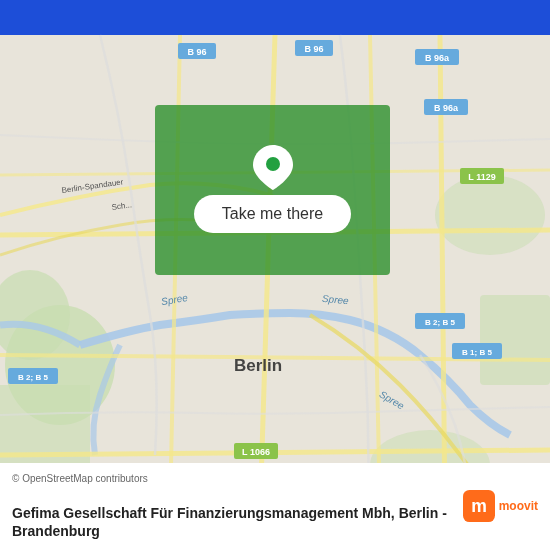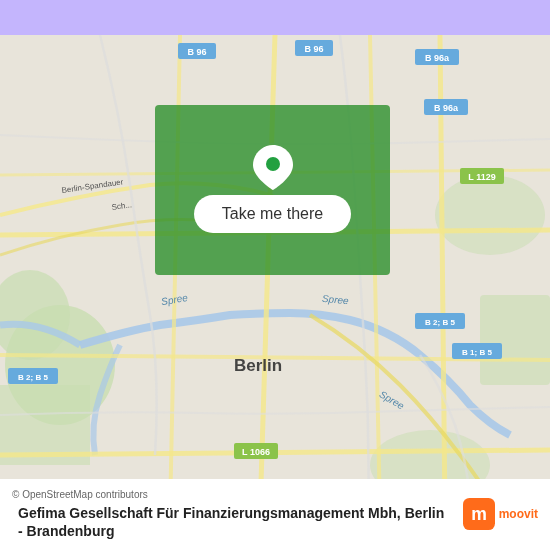--- a/index.html
+++ b/index.html
@@ -9,21 +9,21 @@
       height: 550px;
       overflow: hidden;
       font-family: Arial, sans-serif;
       position: relative;
     }
 
     #map-container {
       width: 550px;
       height: 550px;
       position: relative;
-      background-color: #c4b5fd;
+      background-color: #1d4ed8;
       overflow: hidden;
     }
 
     
     #map-svg {
       position: absolute;
       top: 0; left: 0;
       width: 100%; height: 100%;
     }
 
@@ -77,29 +77,28 @@
       min-height: 70px;
     }
 
     .bottom-bar-left {
       flex: 1;
     }
 
     .osm-credit {
       font-size: 10px;
       color: #666;
-      margin-bottom: 4px;
+      margin-bottom: 20px;
     }
 
     .place-name {
       font-size: 14px;
       font-weight: 600;
       color: #222;
       line-height: 1.3;
-      margin-left: 6px;
     }
 
     .moovit-logo {
       display: flex;
       align-items: center;
       gap: 4px;
       flex-shrink: 0;
       margin-left: 10px;
     }
 

